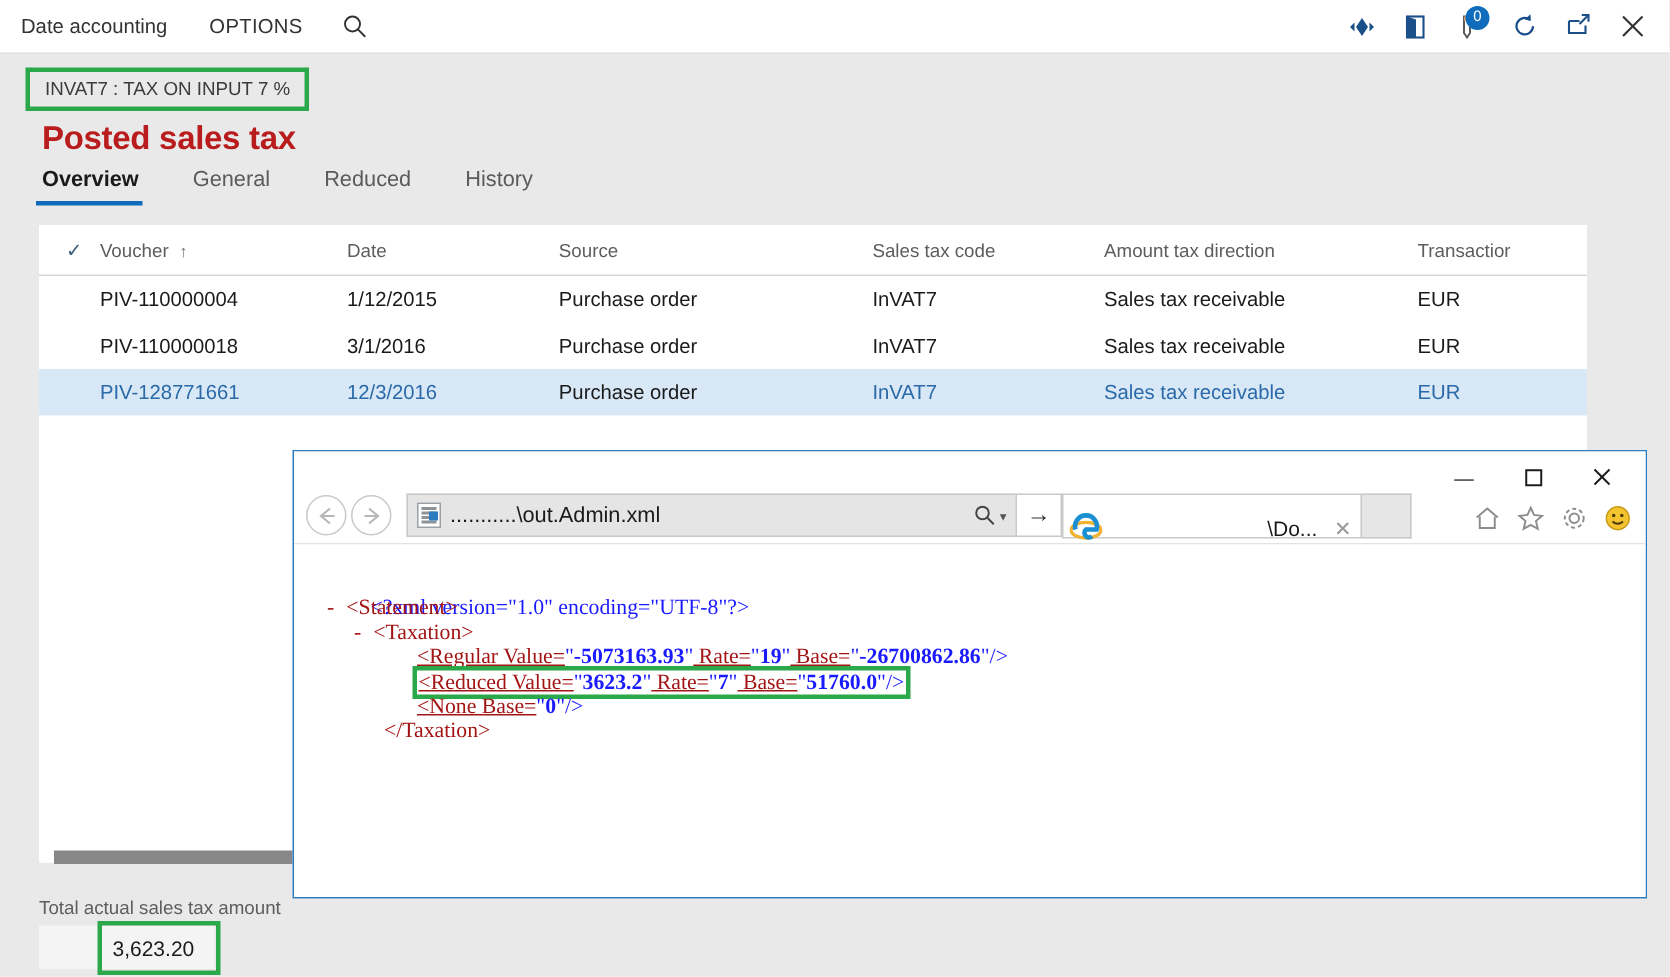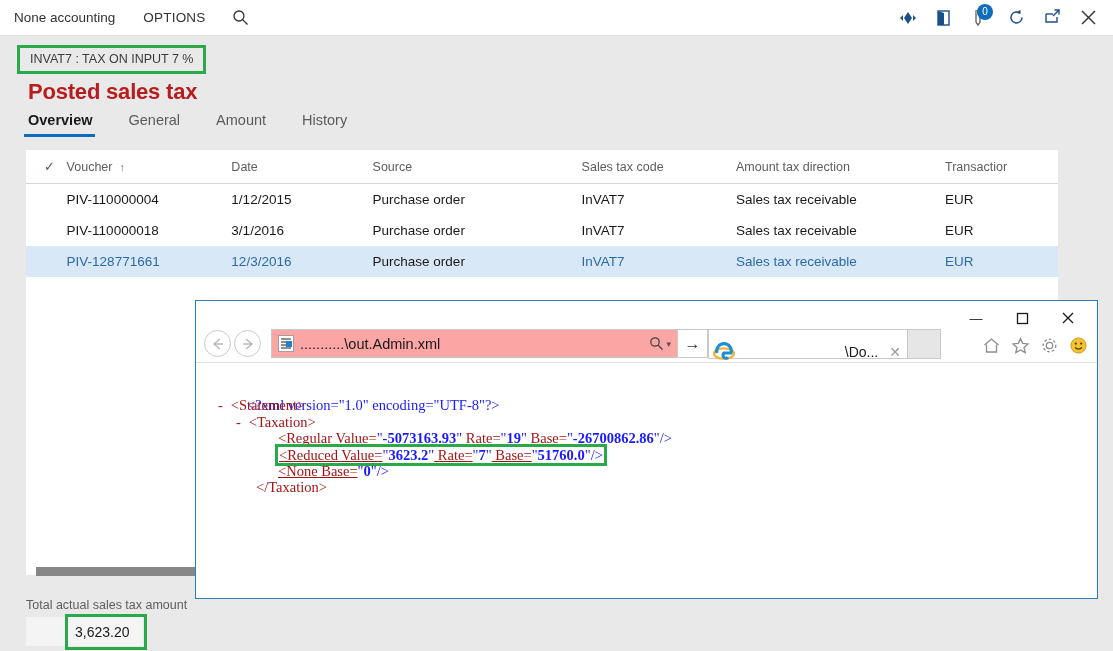--- a/index.html
+++ b/index.html
@@ -144,21 +144,21 @@
   }
   .nav-circle {
     width: 27px; height: 27px; border-radius: 50%;
     border: 1.5px solid #c9c9c9; color: #b6b6b6;
     display: flex; align-items: center; justify-content: center;
     font-size: 15px;
   }
   .addr-bar {
     position: absolute; left: 75px; top: 28px;
     width: 407px; height: 29px; border: 1px solid #c9c9c9;
-    background: #fca5a5; display: flex; align-items: center; padding: 0 6px;
+    background: #e5e5e5; display: flex; align-items: center; padding: 0 6px;
   }
   .addr-icon {
     width: 16px; height: 17px; border: 1px solid #9aa0a6;
     background: #fff; position: relative; flex: 0 0 auto; margin-right: 6px;
   }
   .addr-icon::before {
     content: ""; position: absolute; left: 2px; top: 2px;
     width: 10px; height: 2px; background: #8e9296;
     box-shadow: 0 3px 0 #8e9296, 0 6px 0 #8e9296, 0 9px 0 #8e9296;
   }
@@ -231,21 +231,21 @@
     outline-offset: 0px; padding: 0 1px;
   }
 </style>
 </head>
 <body>
 
 <div id="root">
 
   <div class="topbar">
     <div class="topbar-left">
-      <div class="tb-item">None accounting</div>
+      <div class="tb-item">Date accounting</div>
       <div class="tb-item caps">OPTIONS</div>
       <div class="tb-search">
         <svg width="17" height="17" viewBox="0 0 17 17">
           <circle cx="7" cy="7" r="5" fill="none" stroke="#333" stroke-width="1.3"></circle>
           <line x1="10.6" y1="10.6" x2="15.5" y2="15.5" stroke="#333" stroke-width="1.3"></line>
         </svg>
       </div>
     </div>
     <div class="topbar-right">
       <div class="tb-icon">
@@ -294,21 +294,21 @@
   <div class="page-head">
     <div class="caption-wrap">
       <div class="caption hl-green">INVAT7 : TAX ON INPUT 7 %</div>
     </div>
     <div class="page-title">Posted sales tax</div>
   </div>
 
   <div class="tabs">
     <div class="tab active">Overview</div>
     <div class="tab">General</div>
-    <div class="tab">Amount</div>
+    <div class="tab">Reduced</div>
     <div class="tab">History</div>
   </div>
 
   <div class="grid">
     <div class="grid-head">
       <div class="c-check">✓</div>
       <div class="c-voucher">
         <span>Voucher</span><span class="sort-arrow">↑</span>
       </div>
       <div class="c-date">Date</div>

